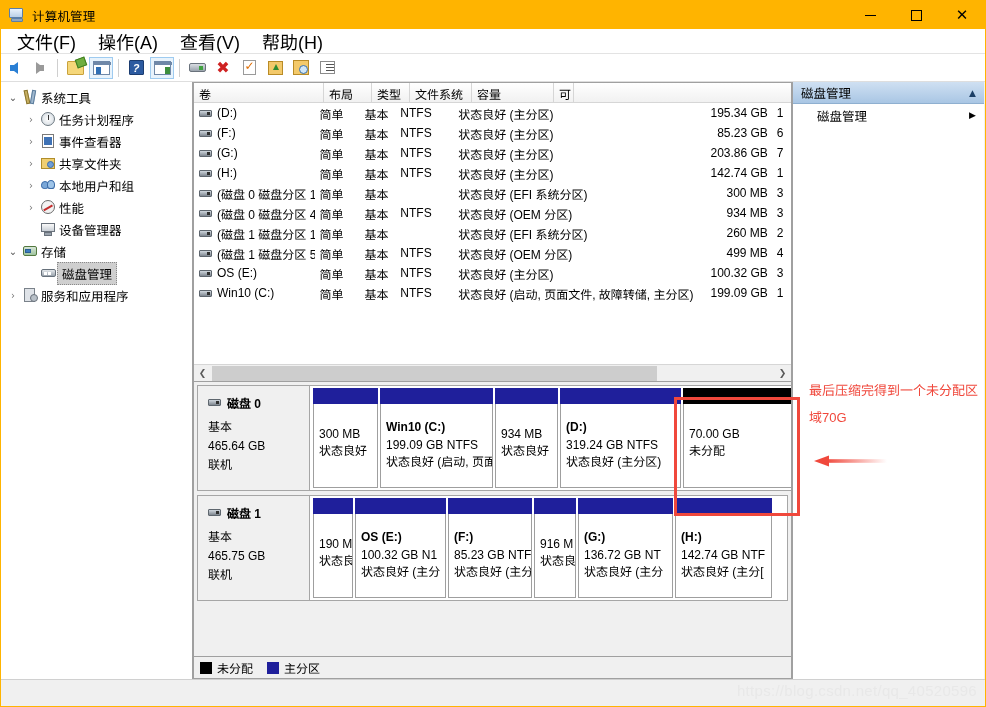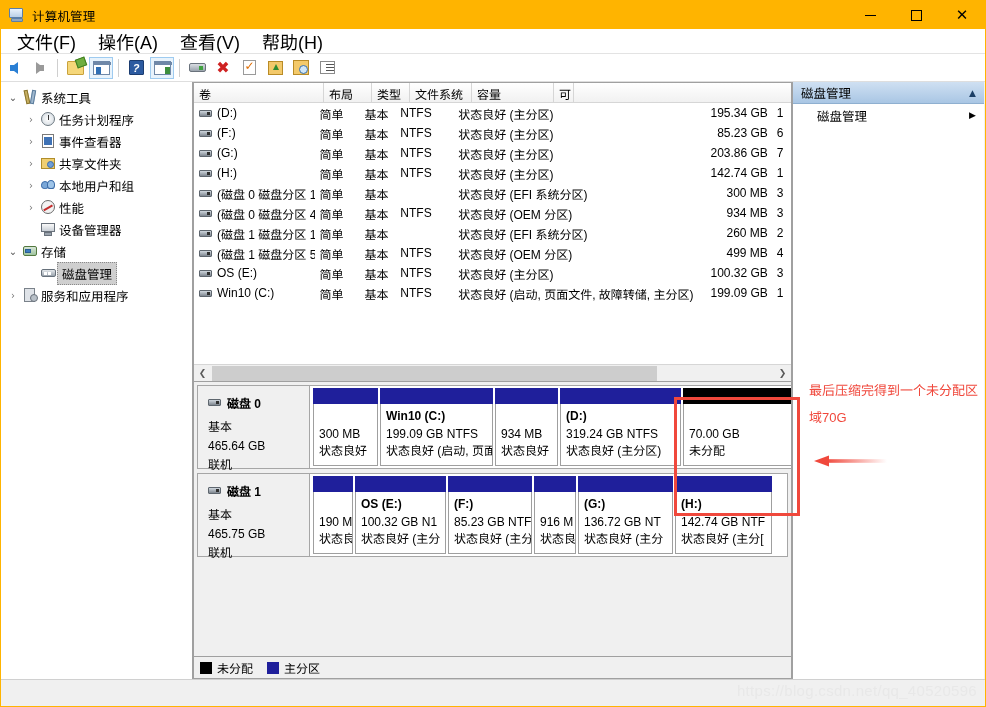--- a/index.html
+++ b/index.html
@@ -248,21 +248,21 @@
     flex: 1;
     background: #f0f0f0;
     border: 1px solid #a0a0a0;
     border-top: none;
     padding: 3px;
     position: relative;
     overflow: hidden;
   }
   .diskrow {
     display: flex;
-    height: 84px;
+    height: 106px;
     margin-bottom: 4px;
     background: #fff;
   }
   .diskinfo {
     width: 113px; flex: none;
     background: #f0f0f0;
     border: 1px solid #a6a6a6;
     padding: 8px 8px 0 10px;
     font-size: 12px; color: #000;
   }

